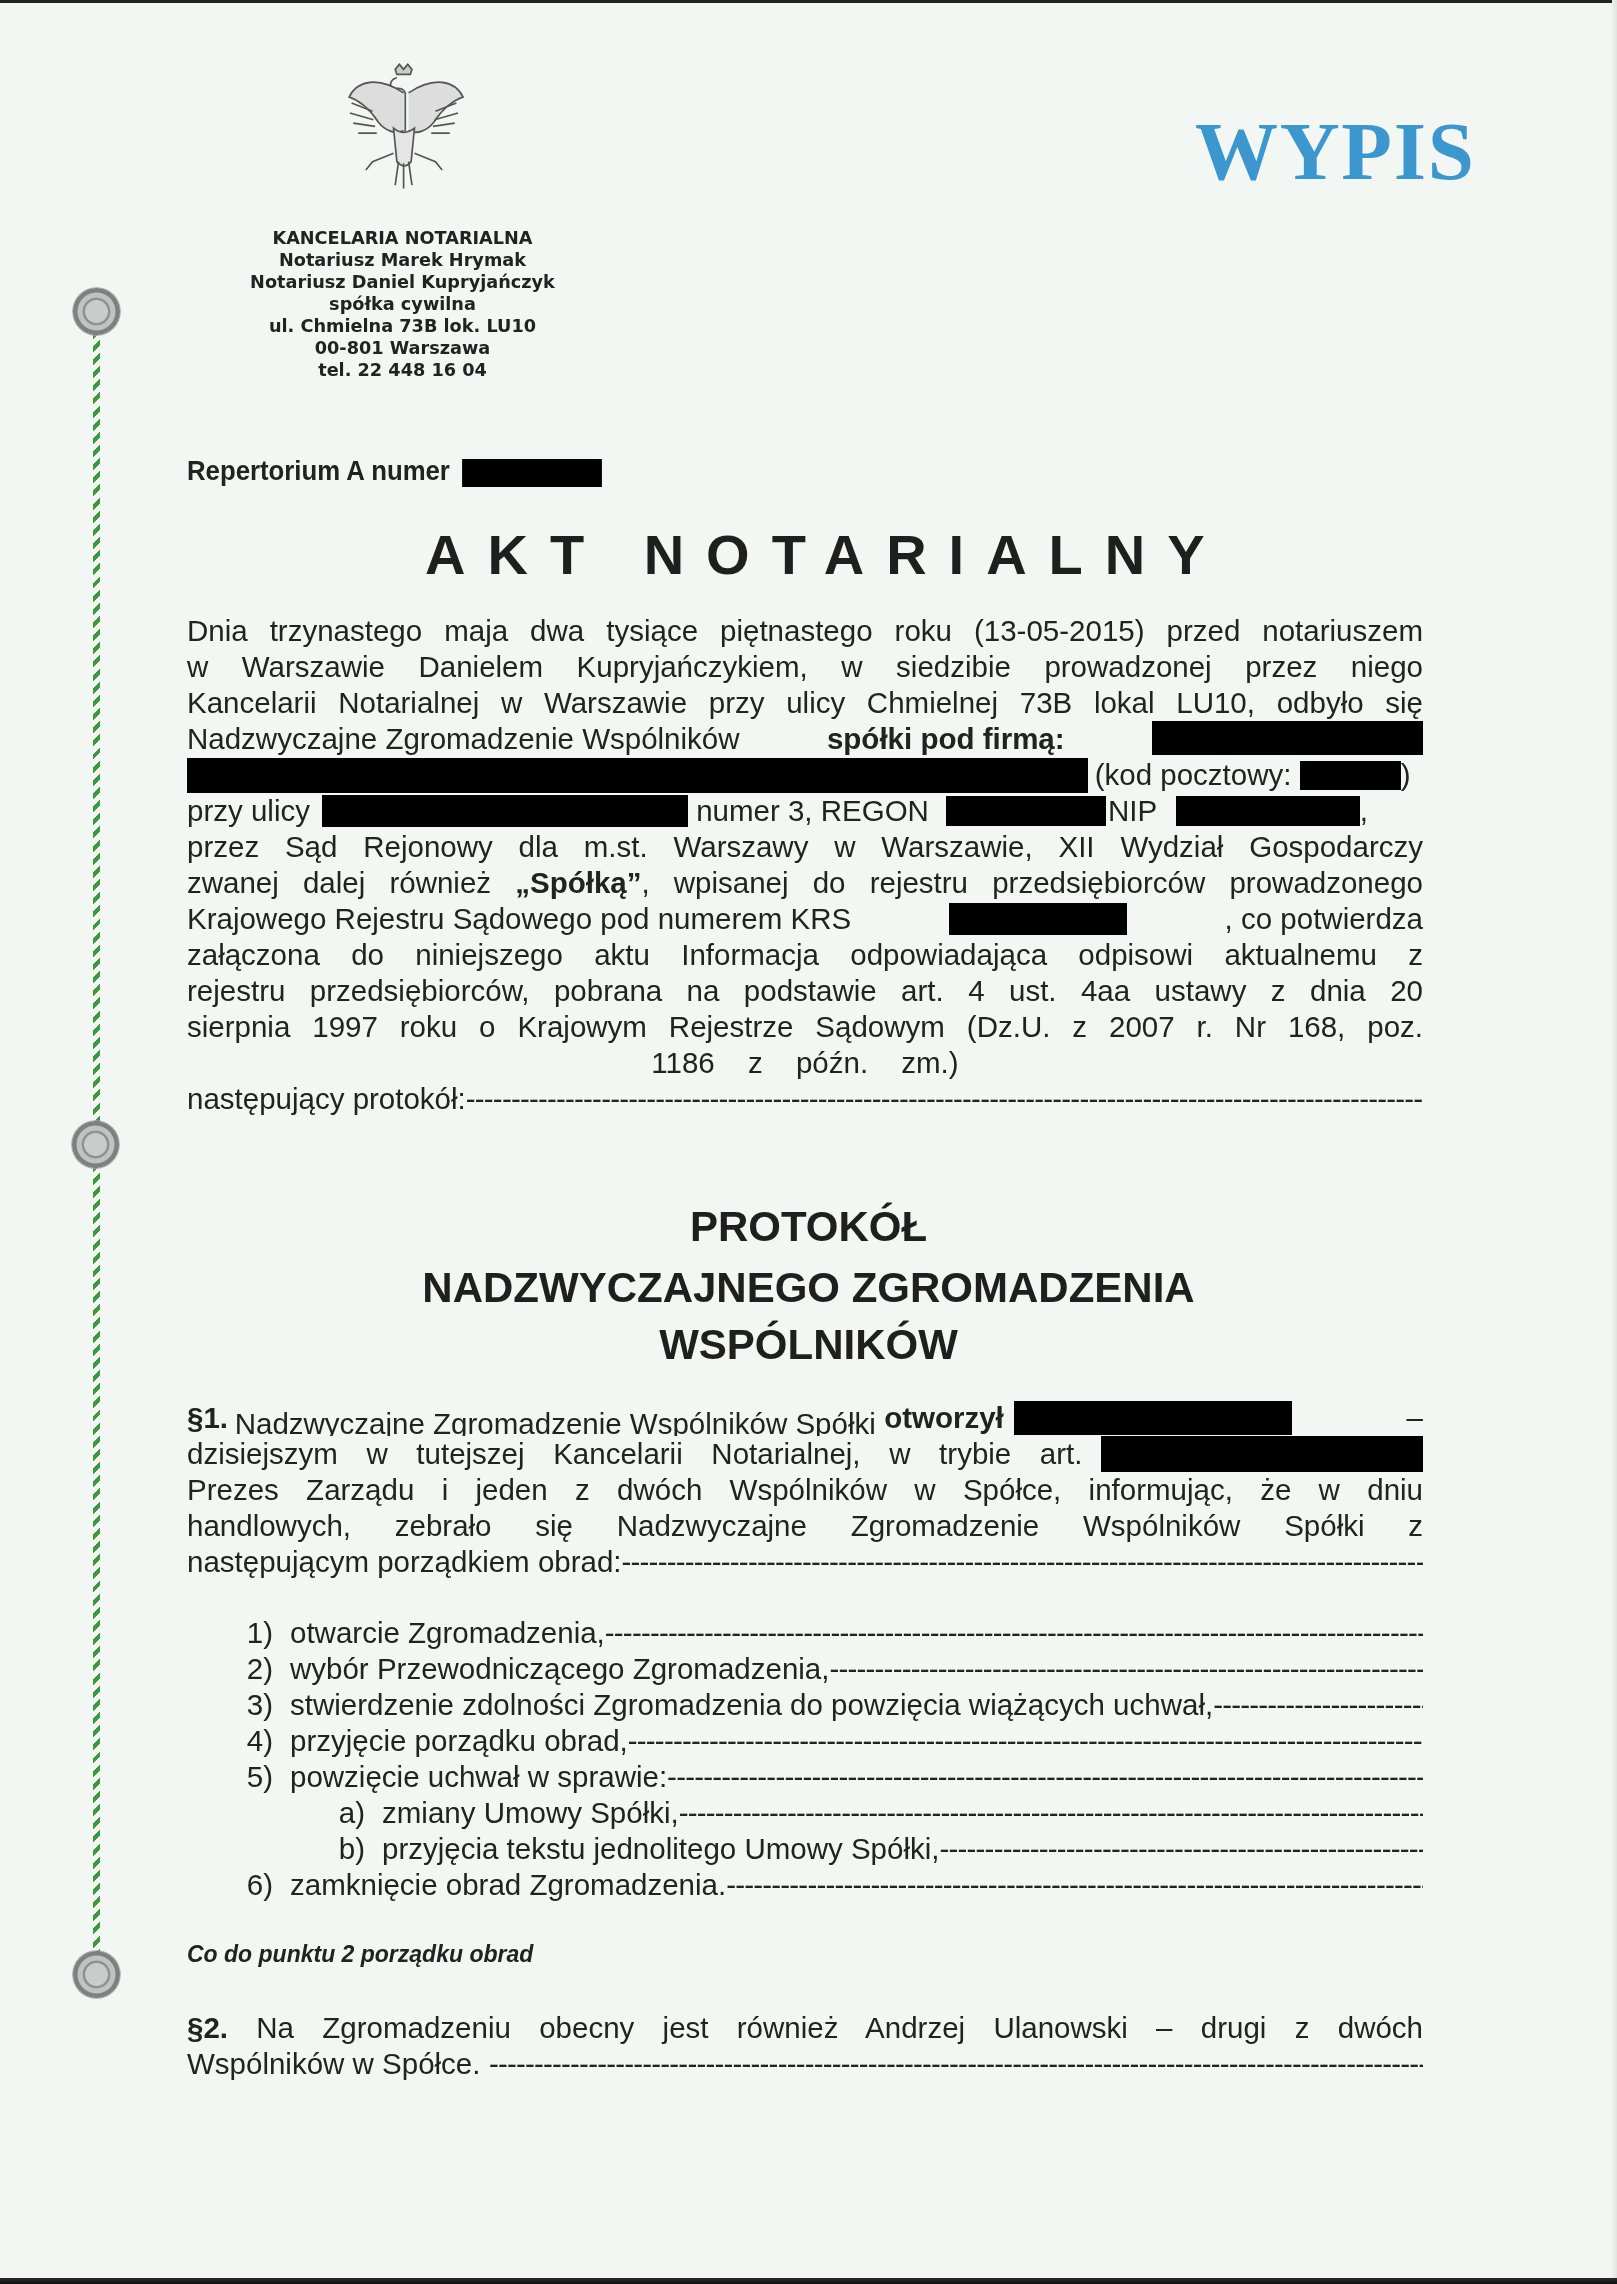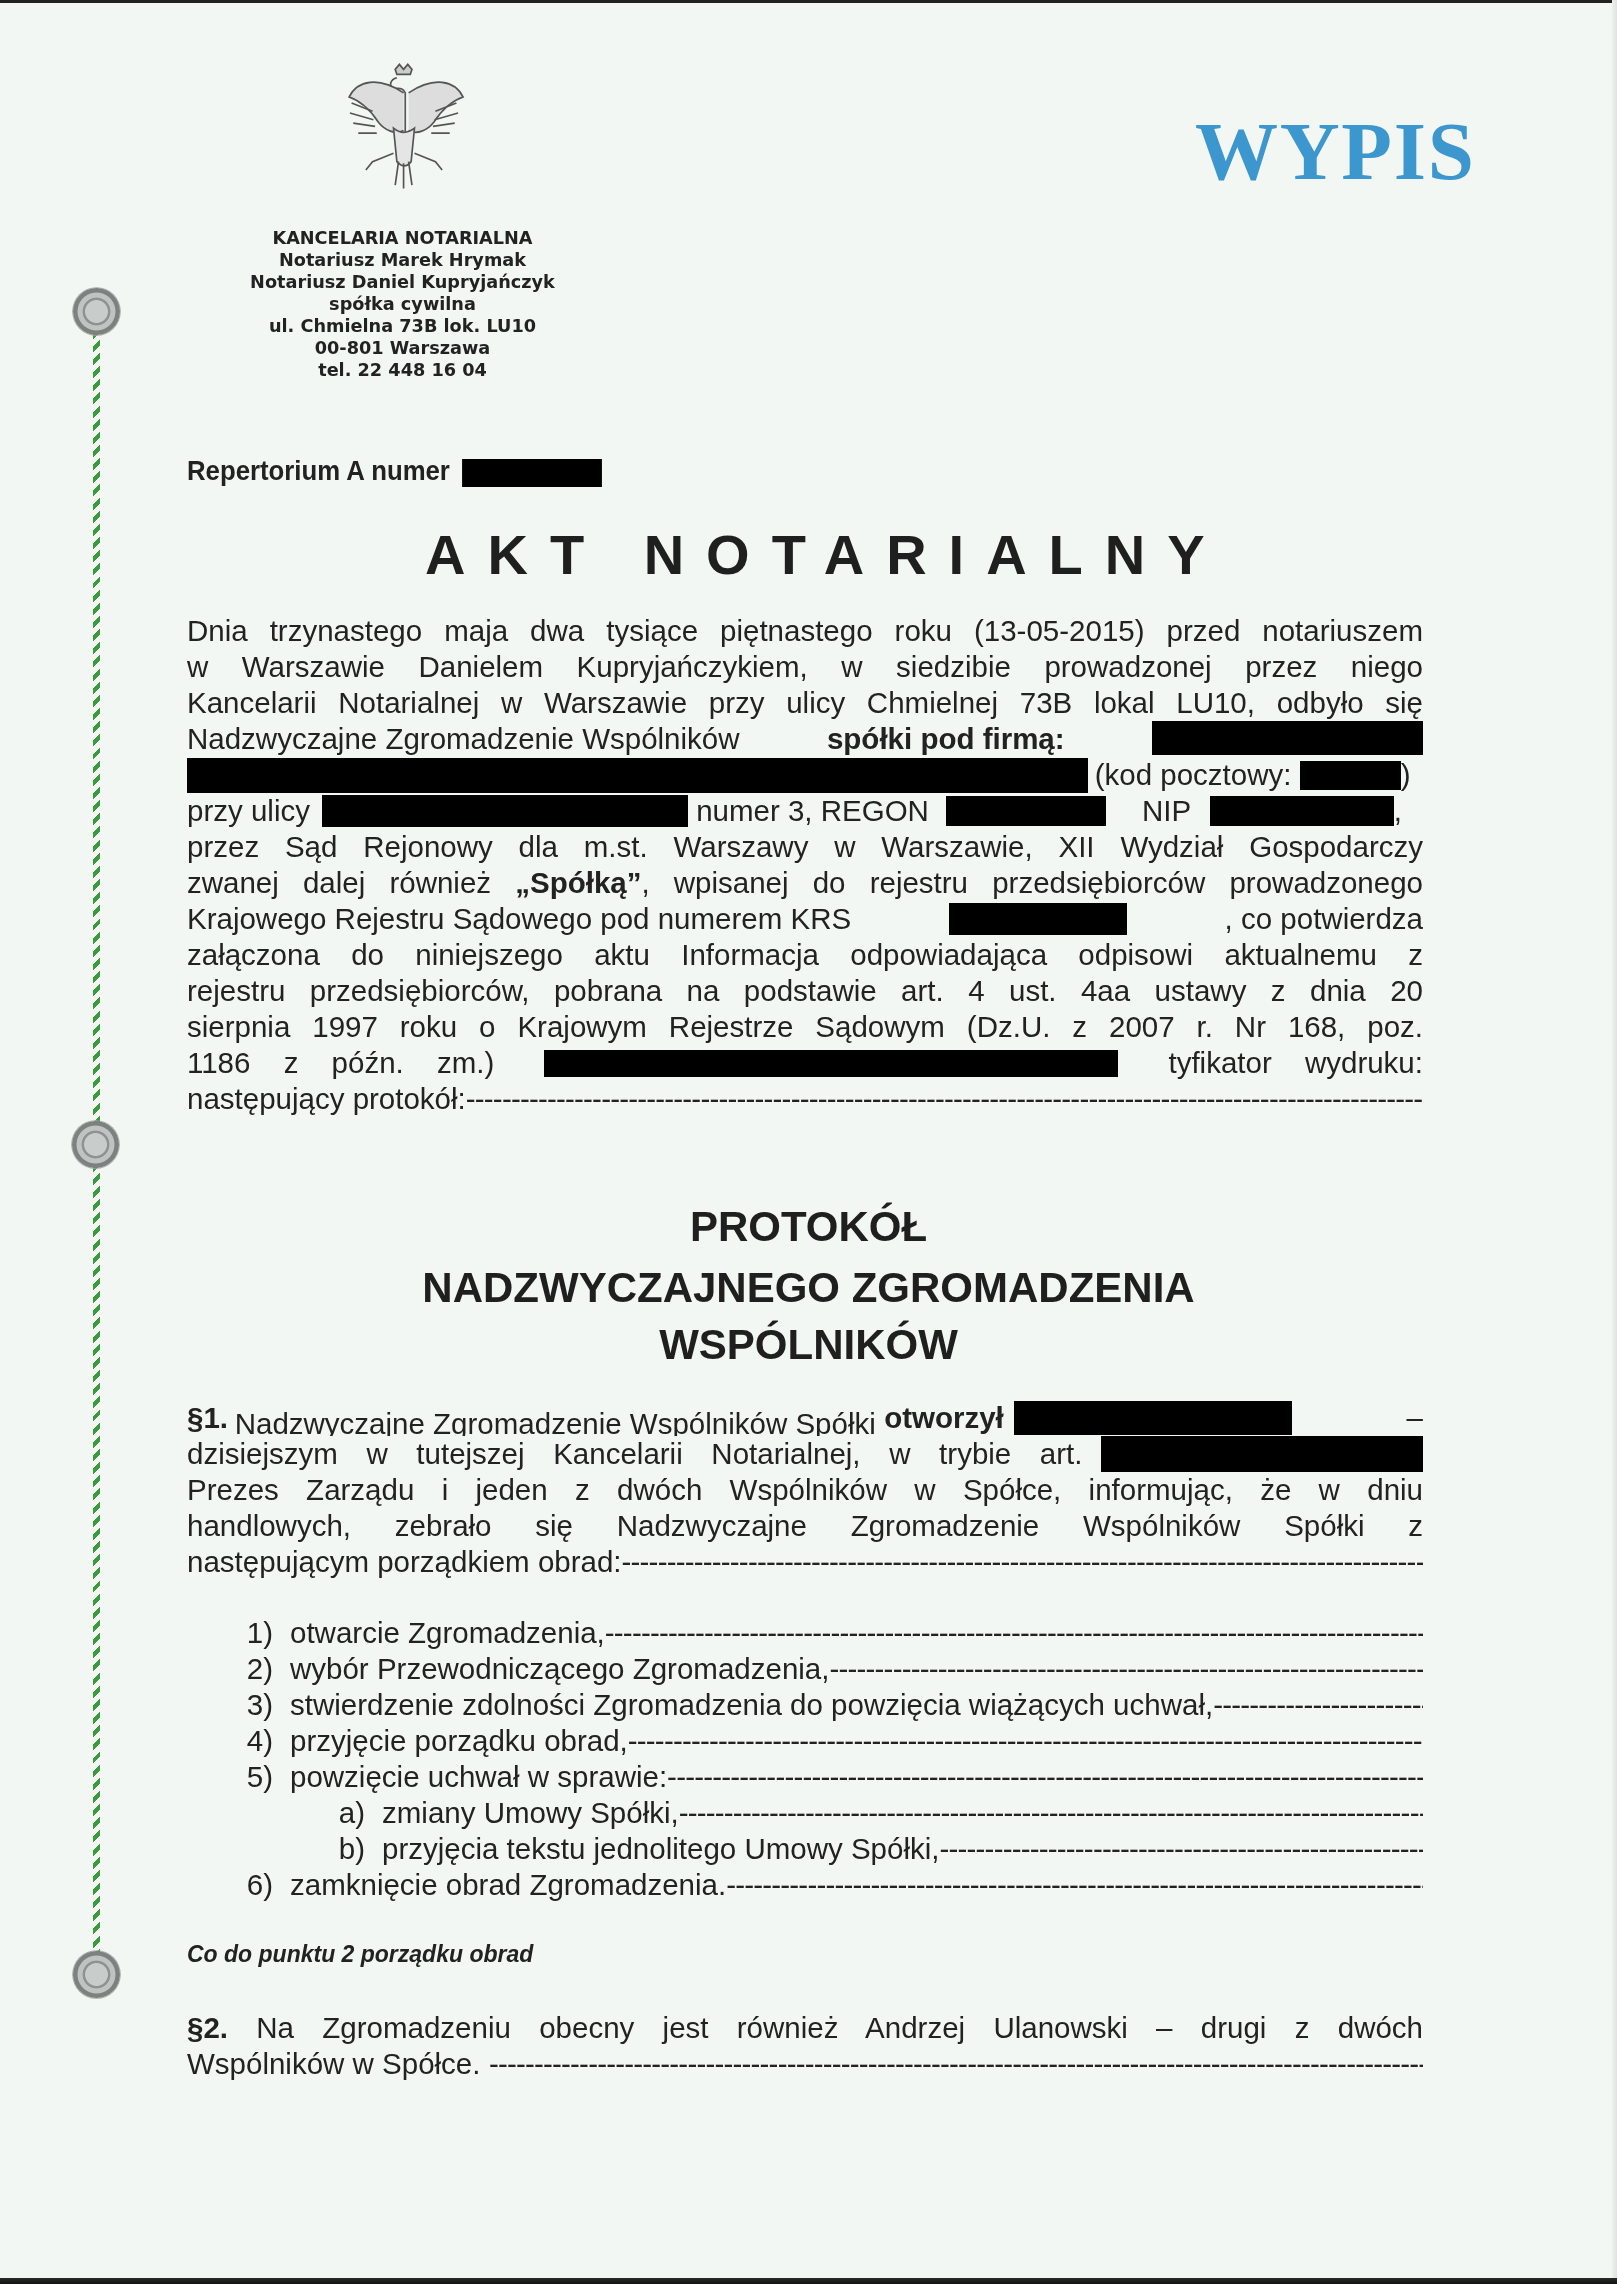--- a/index.html
+++ b/index.html
@@ -104,38 +104,38 @@
     <span class="redact" style="width:901px;height:35px;"></span>
     <span style="margin-left:6.7px;">(kod pocztowy:</span>
     <span class="redact" style="width:101px;height:29px;margin-left:8.4px;"></span>
     <span>)</span>
   </span>
   <span class="line" style="display:flex;align-items:center;">
     <span>przy ulicy</span>
     <span class="redact" style="width:366px;height:32px;margin-left:11.8px;"></span>
     <span style="margin-left:8.4px;">numer 3, REGON</span>
     <span class="redact" style="width:160px;height:30px;margin-left:17px;"></span>
-    <span style="margin-left:36px;">NIP</span>
+    <span style="margin-left:2px;">NIP</span>
     <span class="redact" style="width:184px;height:30px;margin-left:18.5px;"></span>
     <span>,</span>
   </span>
   <span class="line">przez Sąd Rejonowy dla m.st. Warszawy w Warszawie, XII Wydział Gospodarczy</span>
   <span class="line">
     <span>zwanej dalej również</span>
     <span class="b">„Spółką”</span><span>, wpisanej do rejestru przedsiębiorców prowadzonego</span>
   </span>
   <span class="line" style="display:flex;align-items:center;justify-content:space-between;">
     <span>Krajowego Rejestru Sądowego pod numerem KRS</span>
     <span class="redact" style="width:178px;height:32px;"></span>
     <span>, co potwierdza</span>
   </span>
   <span class="line">załączona do niniejszego aktu Informacja odpowiadająca odpisowi aktualnemu z</span>
   <span class="line">rejestru przedsiębiorców, pobrana na podstawie art. 4 ust. 4aa ustawy z dnia 20</span>
   <span class="line">sierpnia 1997 roku o Krajowym Rejestrze Sądowym (Dz.U. z 2007 r. Nr 168, poz.</span>
-  <span class="line" style="display:flex;align-items:center;justify-content:space-between;">
+  <span class="line" style="display:flex;align-items:center;justify-content:space-between;flex-direction:column;">
     <span style="word-spacing:25px;">1186 z późn. zm.)</span>
     <span class="redact" style="width:574px;height:27px;"></span>
     <span style="word-spacing:25px;">tyfikator wydruku:</span>
   </span>
   <span class="line last" style="display:flex;">
     <span>następujący protokół:</span>
     <span style="flex:1;overflow:hidden;letter-spacing:-0.8px;">------------------------------------------------------------------------------------------------------------------------------------------------</span>
   </span>
 </div>
 

